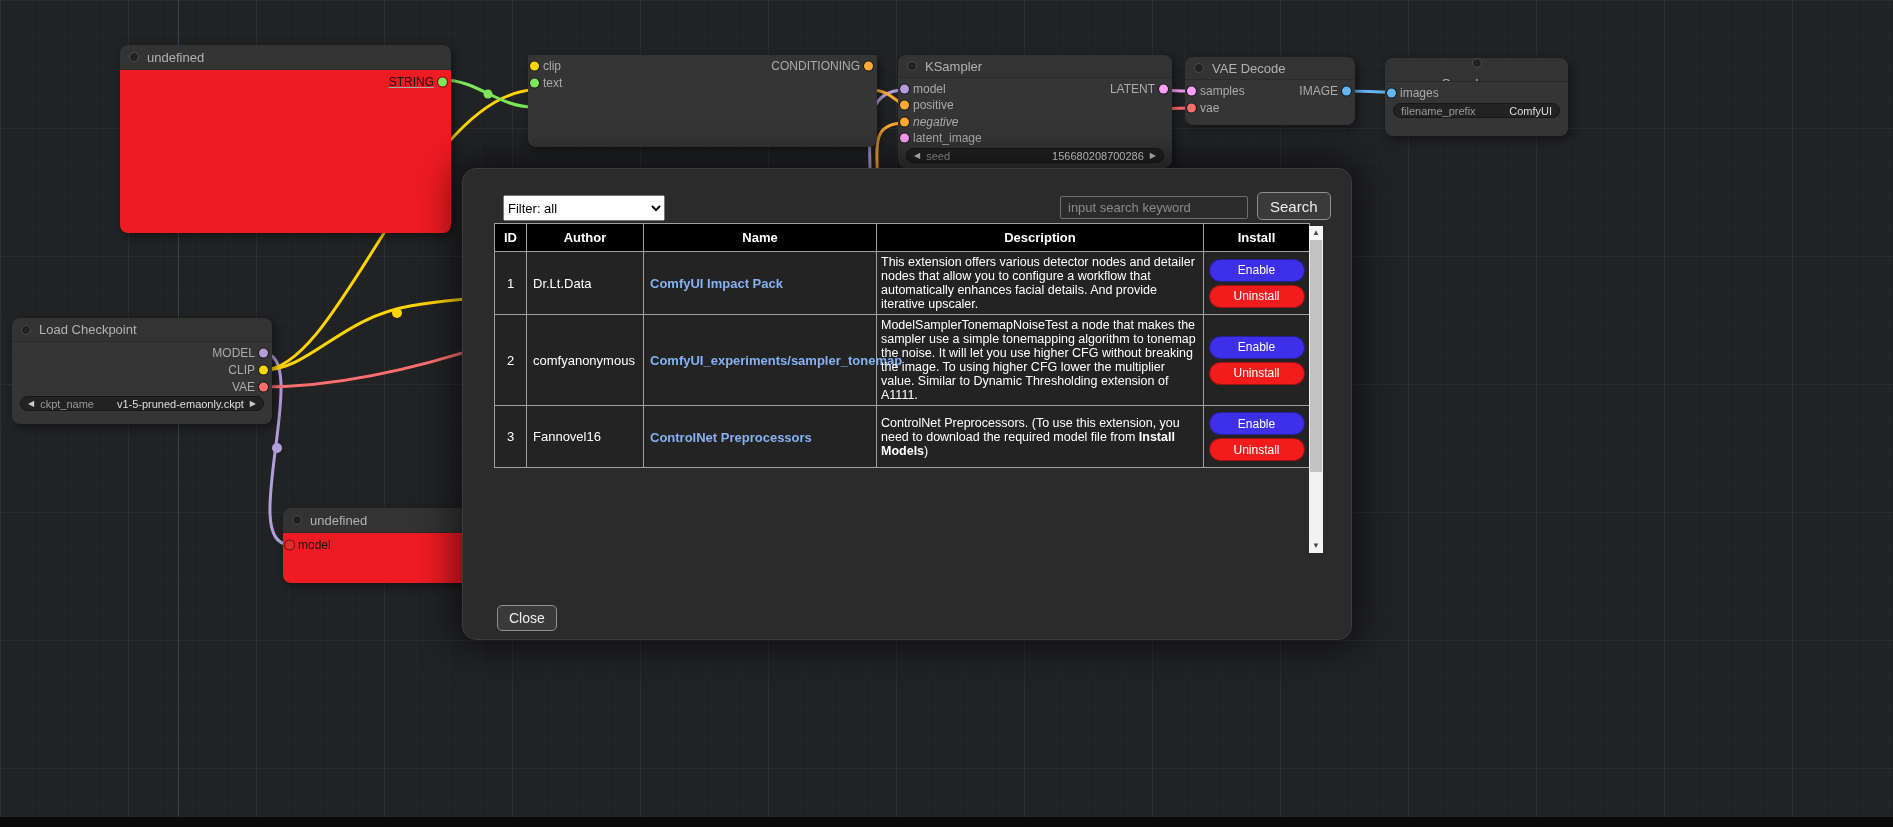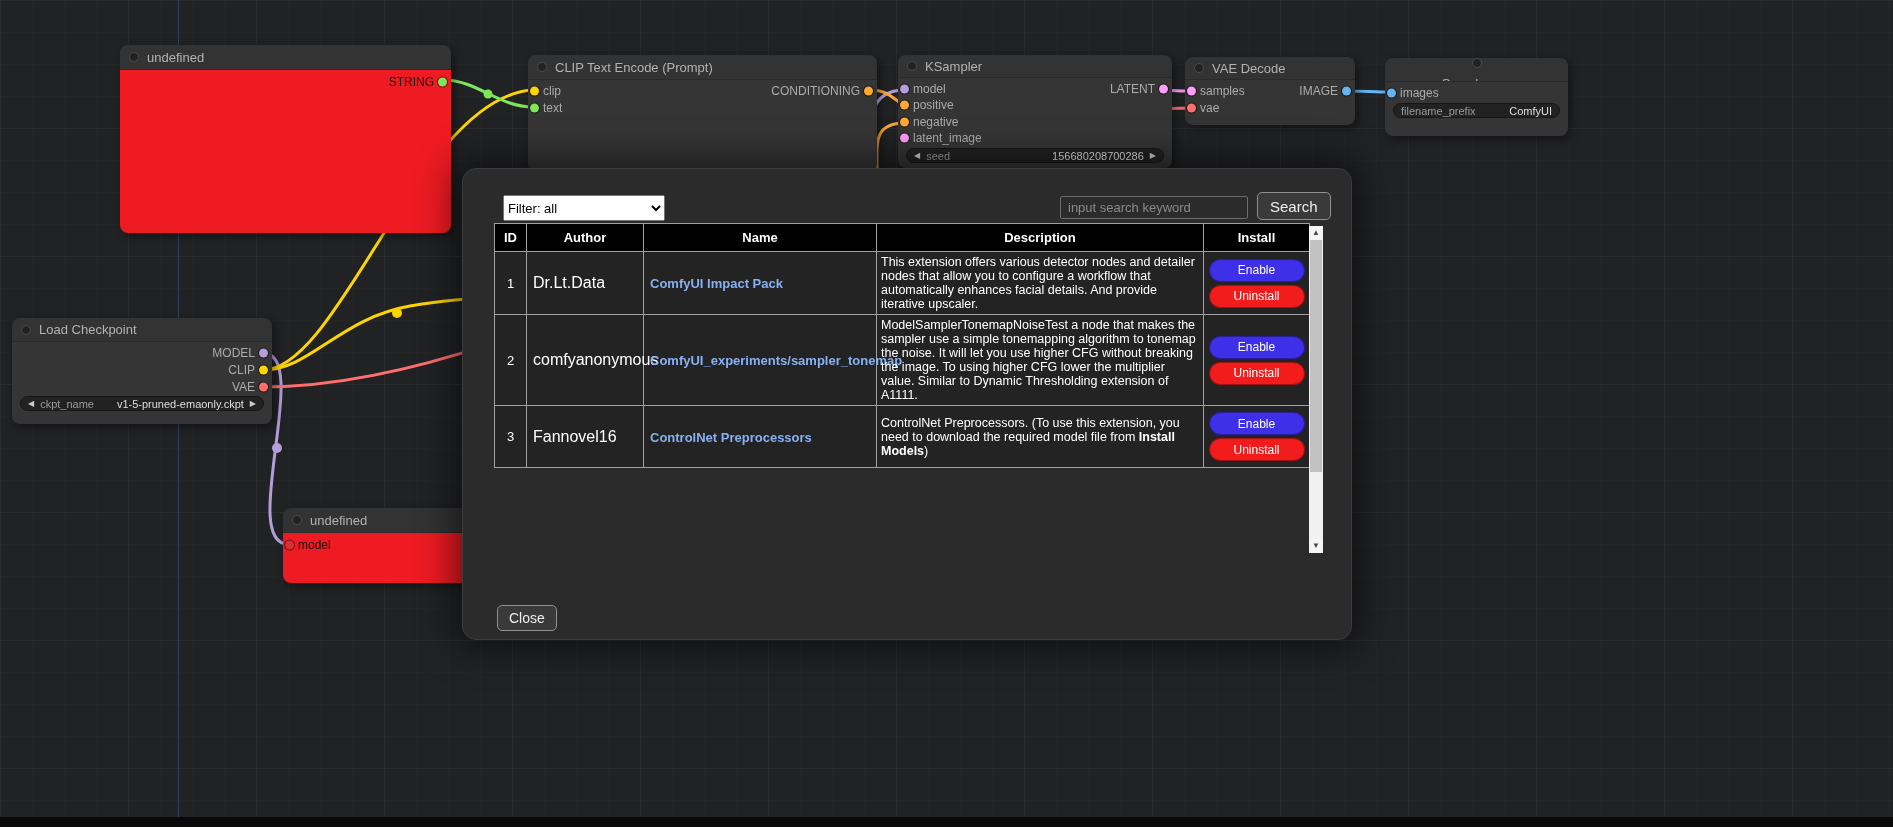--- a/index.html
+++ b/index.html
@@ -60,21 +60,21 @@
     font-family:"Liberation Sans","DejaVu Sans",sans-serif; }
   .search-btn { position:absolute; left:794px; top:23px; height:28px; padding:0 12px; }
   .close-btn { position:absolute; left:34px; top:436px; height:26px; padding:0 11px; font-size:14px; }
 
   .ext-table { position:absolute; left:31px; top:54px; width:815px;
     border-collapse:collapse; table-layout:fixed; background:#232323; }
   .ext-table th { background:#000000; color:#ffffff; font-size:13px; font-weight:700;
     border:1px solid #a0a0a0; padding:1px 2px; height:28px; }
   .ext-table td { border:1px solid #a0a0a0; color:#ffffff; vertical-align:middle; }
   .c-id { text-align:center; font-size:13px; }
-  .c-author { font-size:16px; padding:2px 6px; }
+  .c-author { font-size:13px; padding:2px 6px; }
   .c-name { padding:2px 6px; }
   .c-name .link { color:#87b1f2; font-weight:700; font-size:13px; cursor:pointer; }
   .c-desc { font-size:12.5px; line-height:14px; padding:3px 4px; }
   .c-install { text-align:center; padding:3px 0; }
   .pill-btn { display:block; width:96px; height:23px; margin:3px auto;
     border:1px solid rgba(0,0,0,0.35); border-radius:12px; color:#ffffff;
     font-size:12px; line-height:20px; cursor:pointer;
     font-family:"Liberation Sans","DejaVu Sans",sans-serif; }
   .btn-enable { background:var(--enable-color,#3e2fe8); }
   .btn-uninstall { background:var(--uninstall-color,#f21c1c); }
@@ -107,32 +107,28 @@
     <circle cx="397" cy="313" r="5" fill="#ffd500"></circle>
     <circle cx="277" cy="448" r="5" fill="#b39ddb"></circle>
   </svg>
 
   <div class="node" style="left:120px; top:45px; width:331px;">
     <div class="node-title">
       <span class="collapse-dot"></span>
       <span class="t-label">undefined</span>
     </div>
     <div class="node-body" style="height: 163px; background: rgb(238, 27, 34);">
-      <div class="slot-row out" style="margin-top:1px;">
+      <div class="slot-row out" style="margin-top:1px;text-decoration:underline;">
         <span class="dark-label">STRING</span>
         <span class="slot-dot" style="background: rgb(126, 230, 90);"></span>
       </div>
     </div>
   </div>
 
   <div class="node" style="left:528px; top:55px; width:349px;">
-    <div class="node-title">
-      <span class="collapse-dot"></span>
-      <span class="t-label">CLIP Text Encode (Prompt)</span>
-    </div>
     <div class="node-body" style="height:92px;">
       <div class="slot-row in">
         <span class="slot-dot" style="background: rgb(255, 213, 0);"></span>
         <span>clip</span>
       </div>
       <div class="slot-row in">
         <span class="slot-dot" style="background: rgb(126, 230, 90);"></span>
         <span>text</span>
       </div>
       <div class="slot-row out abs-top">
@@ -149,21 +145,21 @@
     </div>
     <div class="node-body" style="height:90px;">
       <div class="slot-row in">
         <span class="slot-dot" style="background: rgb(179, 157, 219);"></span>
         <span>model</span>
       </div>
       <div class="slot-row in" style="height:16.5px;">
         <span class="slot-dot" style="background: rgb(255, 169, 49);"></span>
         <span>positive</span>
       </div>
-      <div class="slot-row in" style="height:16.5px;">
+      <div class="slot-row in" style="height:16.5px;font-style:italic;">
         <span class="slot-dot" style="background: rgb(255, 169, 49);"></span>
         <span>negative</span>
       </div>
       <div class="slot-row in" style="height:16.5px;">
         <span class="slot-dot" style="background: rgb(255, 156, 249);"></span>
         <span>latent_image</span>
       </div>
       <div class="slot-row out abs-top">
         <span>LATENT</span>
         <span class="slot-dot" style="background: rgb(255, 156, 249);"></span>

